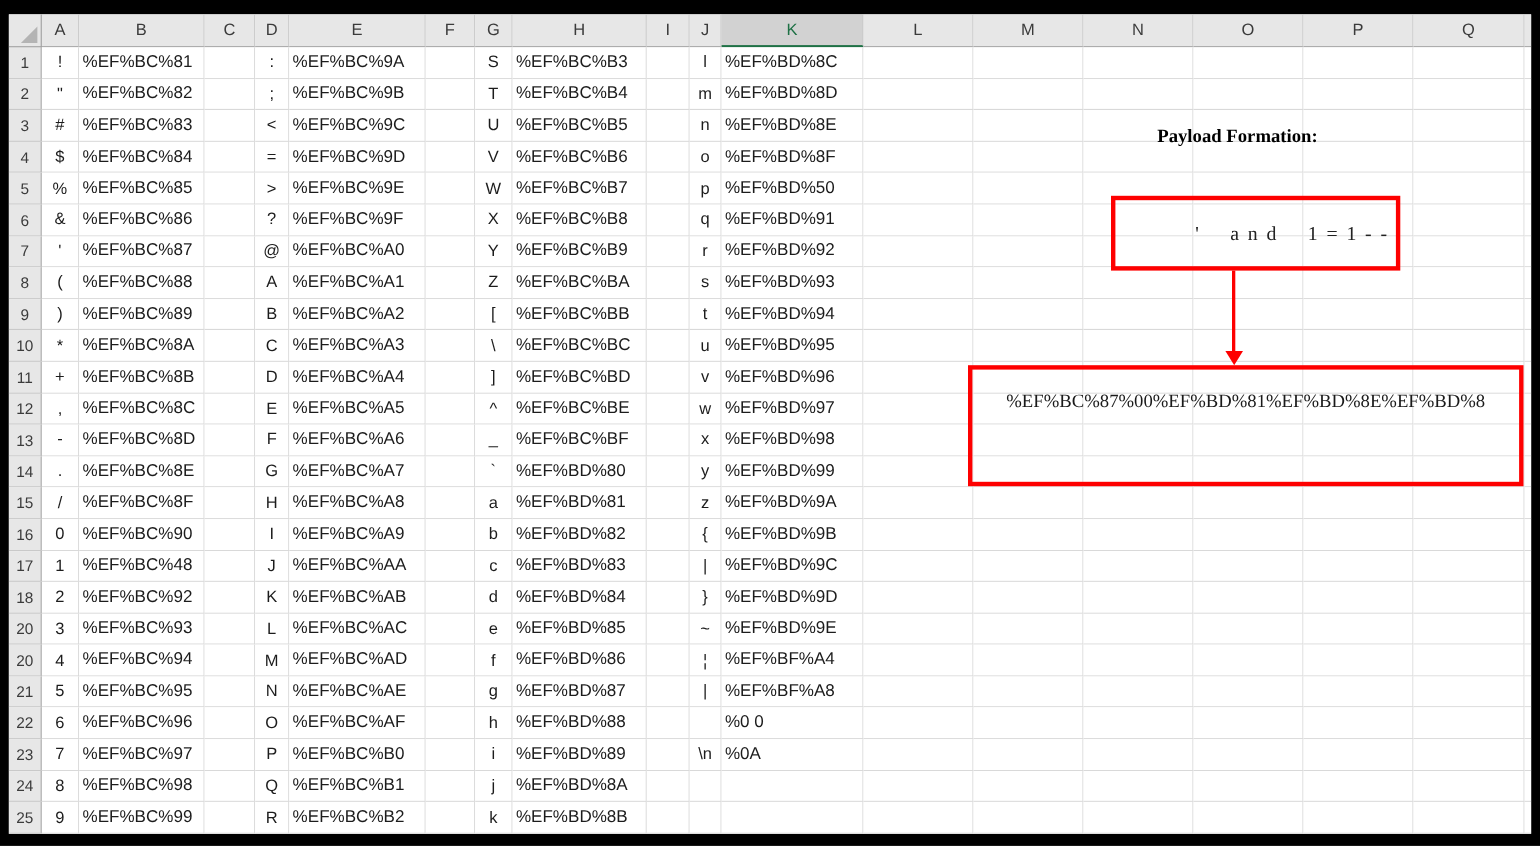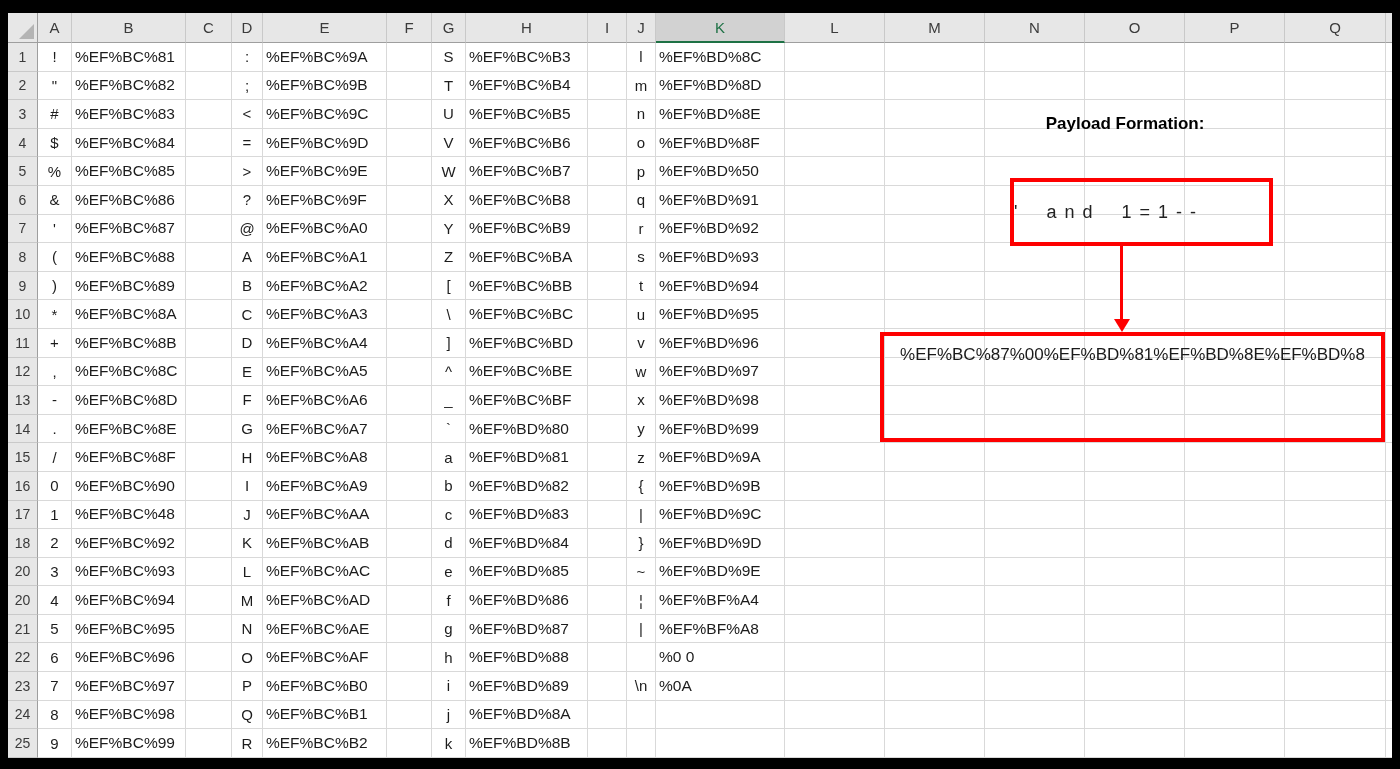--- a/index.html
+++ b/index.html
@@ -58,50 +58,50 @@
     background: #ffffff;
     border-right: 1px solid #d9d9d9;
     border-bottom: 1px solid #d9d9d9;
     color: #1c1c1c; font-size: 15.5px;
     display: flex; align-items: center;
     white-space: nowrap; overflow: hidden;
   }
   .cell.char { justify-content: center; font-size: 15px; }
   .cell.code { padding-left: 3px; }
   .sliver { border-right: none; }
-  .overlay { position: absolute; inset: 0; pointer-events: none; }
+  .overlay { position: absolute; inset: 0; pointer-events: none; font-family: Liberation Serif, serif; }
   .overlay > * { pointer-events: auto; }
   #heading {
     position: absolute; left: 909px; top: 101px; width: 416px;
     text-align: center; font-weight: bold; font-size: 17px; color: #000000;
   }
   #box1 {
     position: absolute; left: 1002px; top: 165px; width: 263px; height: 68px;
     border: 4px solid #fe0000;
-    display: flex; align-items: center; justify-content: flex-start;
+    display: flex; align-items: center; justify-content: flex-end;
     font-size: 18px; color: #222222;
     letter-spacing: 8px; word-spacing: 8px;
     white-space: nowrap;
   }
   #arrow-stem {
     position: absolute; left: 1112px; top: 233px; width: 3px; height: 74px;
     background: #fe0000;
   }
   #arrow-head {
     position: absolute; left: 1106px; top: 306px;
     width: 0; height: 0;
     border-style: solid;
     border-width: 13px 8px 0 8px;
     border-color: #fe0000 transparent transparent transparent;
   }
   #box2 {
     position: absolute; left: 872px; top: 319px; width: 505px; height: 110px;
     border: 4px solid #fe0000;
     text-align: center; font-size: 17px; line-height: 29px; color: #1a1a1a;
-    padding-top: 4px;
+    padding-top: 14px;
   }
 </style>
 </head>
 <body>
 
 <div class="frame">
   <div class="sheet">
     <div id="grid">
         <div class="corner"></div>
         <div class="col-header">A</div>

